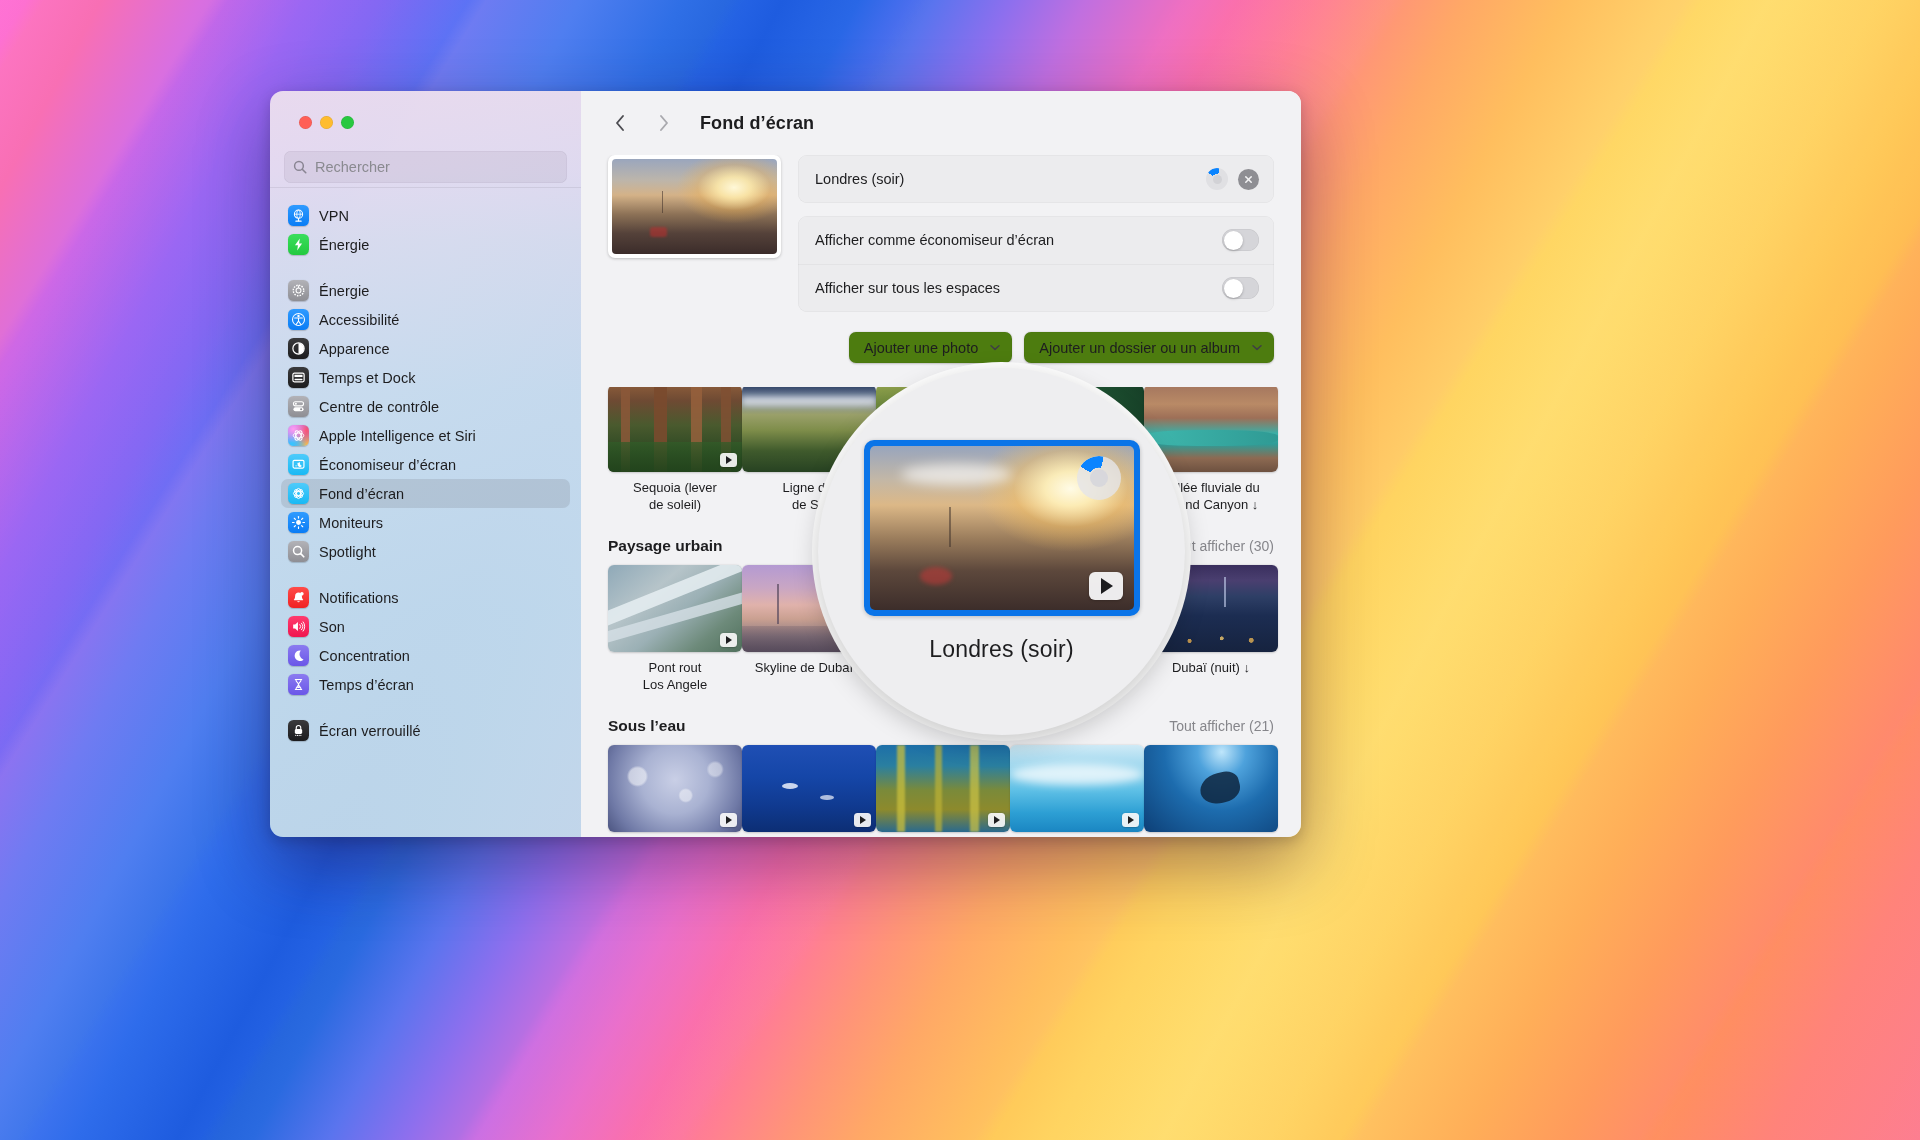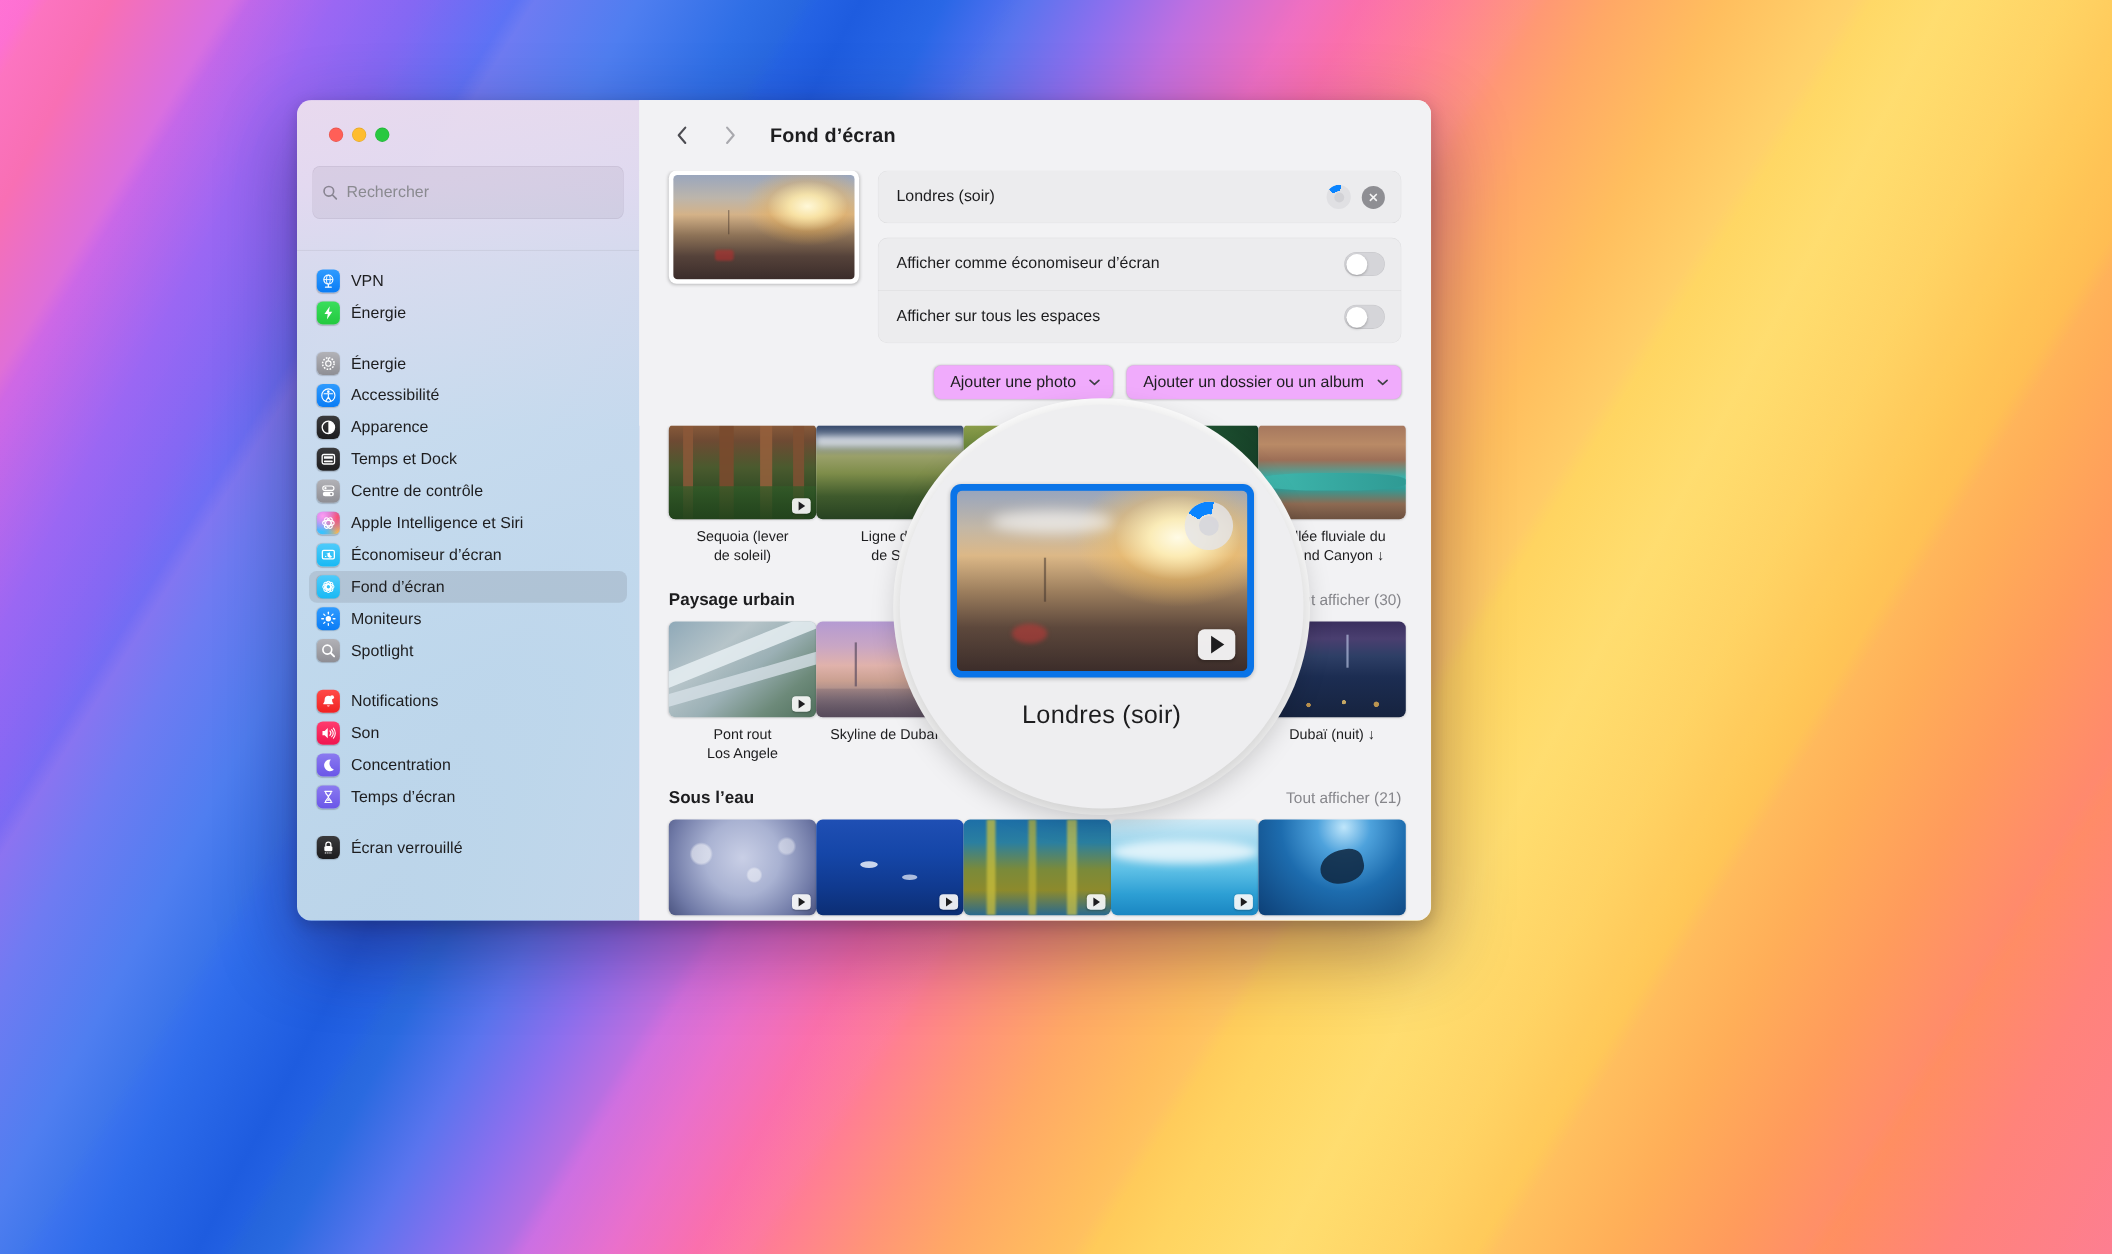--- a/index.html
+++ b/index.html
@@ -97,42 +97,42 @@
     padding: 25px 0 0 29px;
     height: 56px;
   }
   .tl { width: 13px; height: 13px; border-radius: 50%; }
   .tl.red    { background: #ff5f57; box-shadow: inset 0 0 0 .5px rgba(0,0,0,.12); }
   .tl.yellow { background: #febc2e; box-shadow: inset 0 0 0 .5px rgba(0,0,0,.12); }
   .tl.green  { background: #28c840; box-shadow: inset 0 0 0 .5px rgba(0,0,0,.12); }
 
   .search-wrap { padding: 4px 14px 0 14px; }
   .search-box {
-    height: 48px;
+    height: 32px;
     border-radius: 7px;
     background: rgba(120,105,130,.10);
     display: flex;
     align-items: center;
     gap: 8px;
     padding: 0 9px;
     box-shadow: inset 0 0 0 .5px rgba(90,70,100,.10);
   }
   .search-box .ic { width: 14px; height: 14px; flex: 0 0 14px; opacity: .55; }
   .search-box input {
     border: 0; outline: 0; background: transparent;
     font-family: "Liberation Sans", sans-serif;
     font-size: 14.5px; color: #2b2b2e; width: 100%;
   }
   .search-box input::placeholder { color: #8a8a90; }
 
   #nav-scroll {
     flex: 1;
     overflow: hidden;
     padding: 6px 11px 0 11px;
-    margin-top: 28px;
+    margin-top: 4px;
     position: relative;
   }
   #nav-scroll::before {
     content: "";
     position: absolute; left: 0; right: 0; top: 0; height: 1px;
     background: rgba(0,0,0,.07);
   }
   .nav-list { margin-top: -9px; }
   .nav-group { padding: 0; }
   .nav-gap { height: 17px; }
@@ -321,21 +321,21 @@
   }
 
   #button-row {
     display: flex; justify-content: flex-end;
     gap: 12px;
     margin-top: 20px;
   }
   .popbtn {
     height: 31px;
     border-radius: 7px;
-    background: #f0abfc;
+    background: #4d7c0f;
     box-shadow: 0 .5px 2px rgba(0,0,0,.22), inset 0 0 0 .5px rgba(0,0,0,.04);
     display: flex; align-items: center;
     gap: 12px;
     padding: 0 12px 0 15px;
     font-size: 14.5px;
     color: #1d1d1f;
     cursor: default;
     white-space: nowrap;
   }
   .popbtn .cv { width: 10px; height: 7px; flex: 0 0 10px; }

